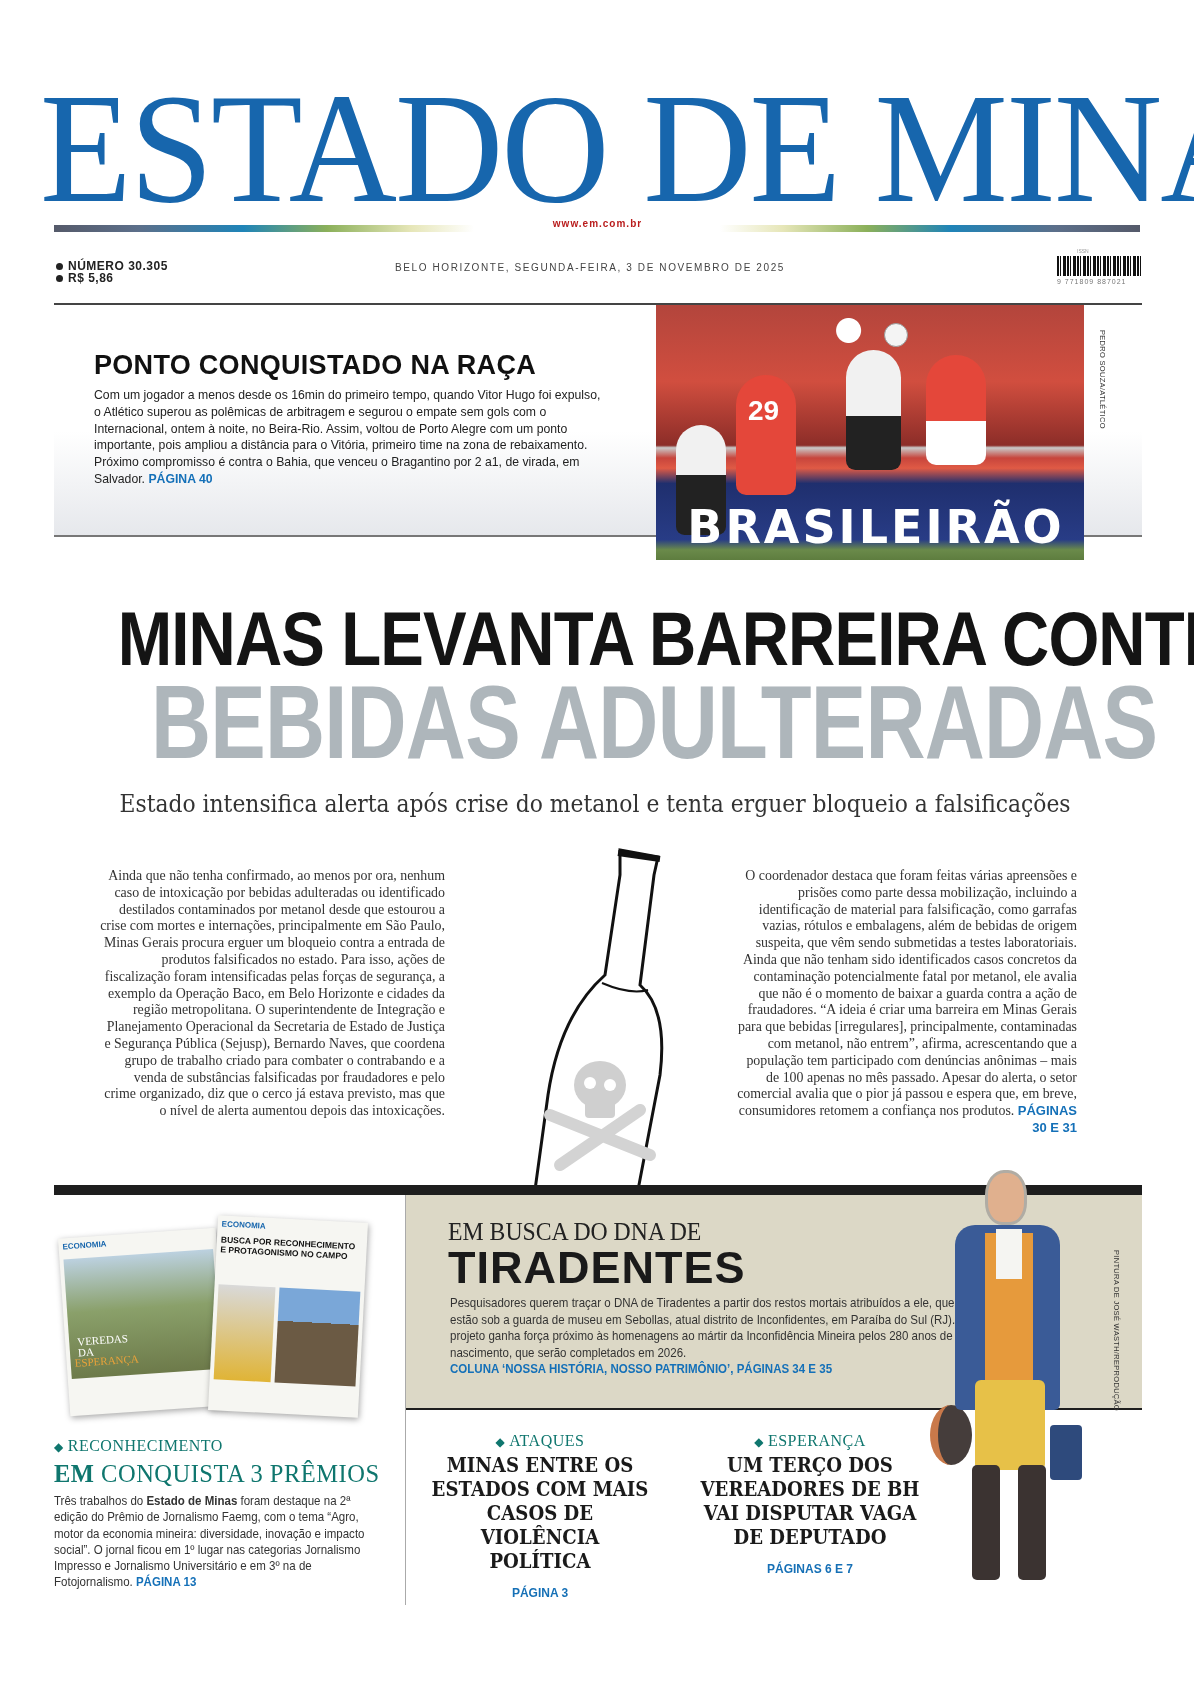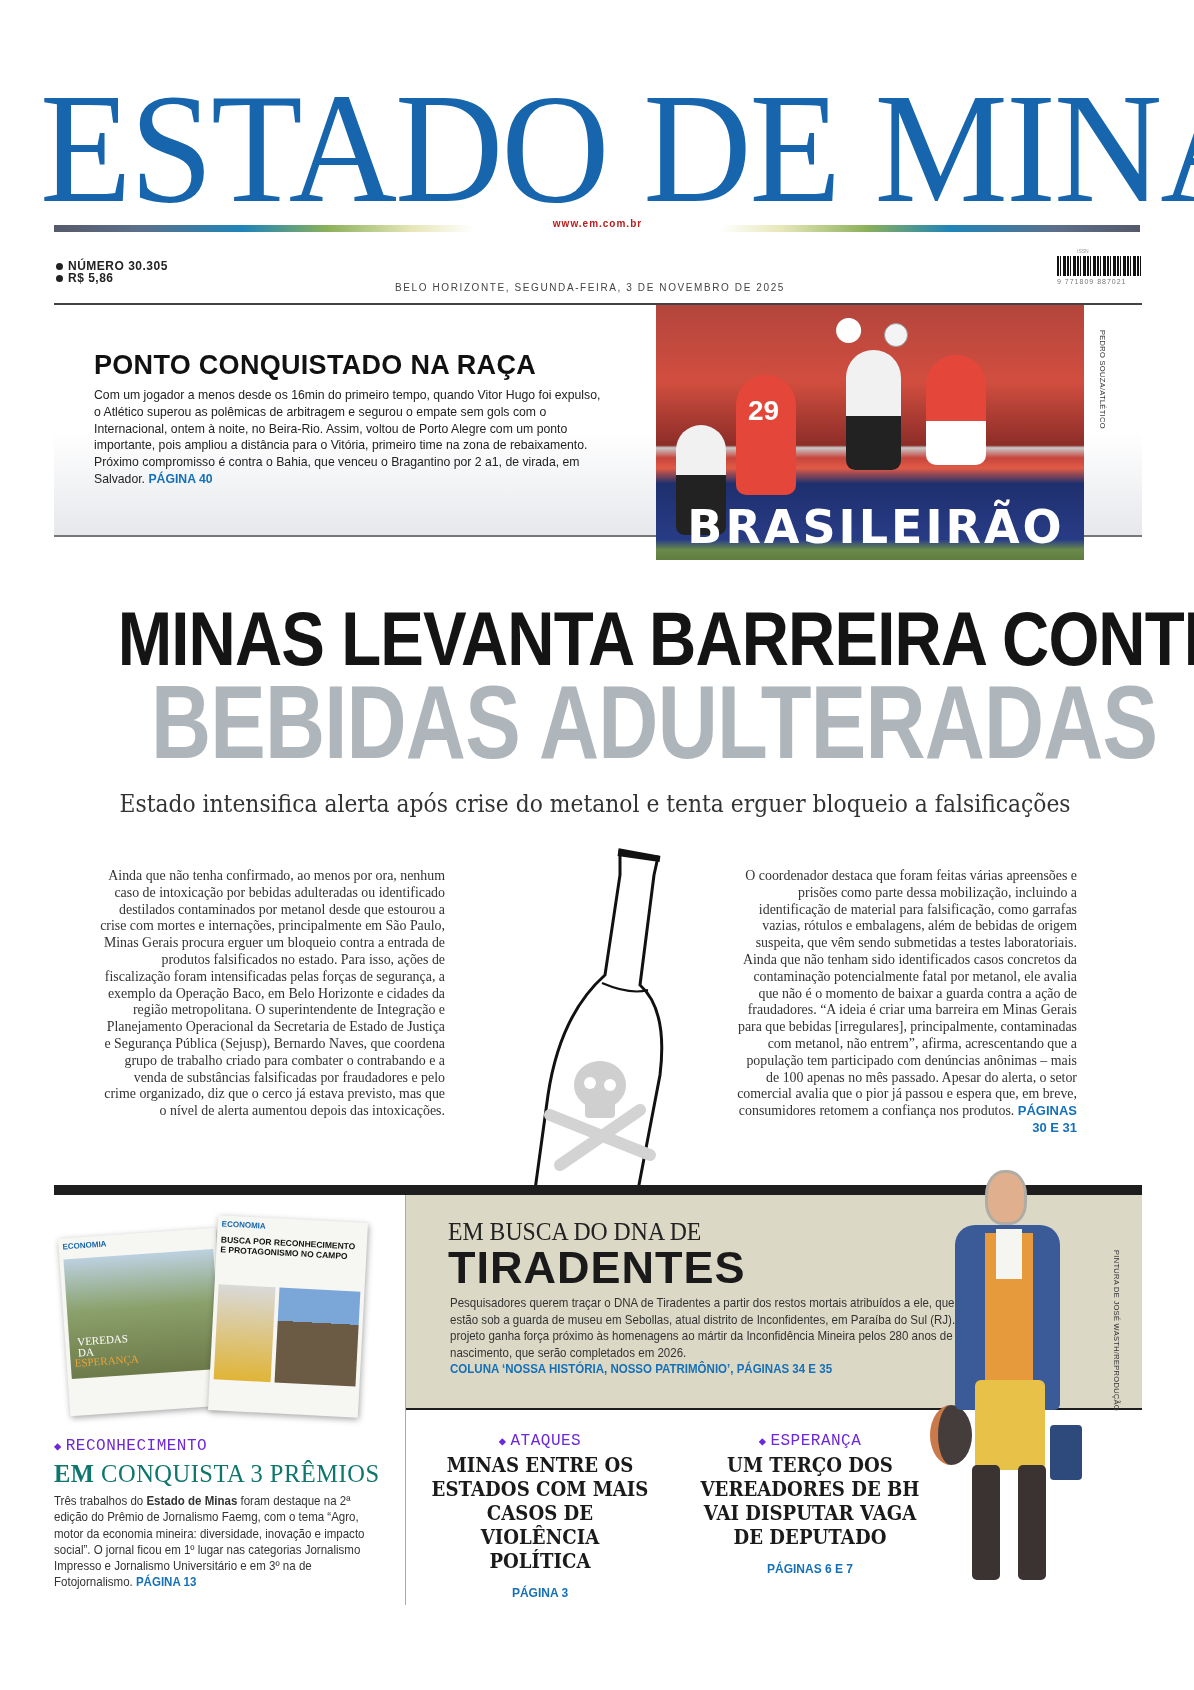--- a/index.html
+++ b/index.html
@@ -11,21 +11,21 @@
   .masthead-title { font-family: "Liberation Serif", serif; font-size: 150px; line-height: 130px; color: #1766ad; letter-spacing: -2px; transform: scaleY(1.05); white-space: nowrap; display: inline-block; }
   .rule-bar { position: absolute; top: 225px; height: 7px; }
   .rule-left { left: 54px; width: 420px; background: linear-gradient(90deg, #555a6a 0%, #5c6f8a 20%, #1f84b8 45%, #8bb05a 65%, #e6e6b8 85%, rgba(255,255,255,0) 100%); }
   .rule-right { left: 720px; width: 420px; background: linear-gradient(90deg, rgba(255,255,255,0) 0%, #e6e6b8 15%, #8bb05a 35%, #1f84b8 55%, #5c6f8a 80%, #555a6a 100%); }
   .site-url { position: absolute; left: 475px; top: 218px; width: 245px; text-align: center; font-size: 10px; font-weight: bold; color: #b91c1c; letter-spacing: 1px; }
 
   
   .issue-info { position: absolute; left: 56px; top: 260px; font-size: 12px; font-weight: bold; color: #222; line-height: 12px; letter-spacing: 0.5px; }
   .issue-info .row { display: flex; align-items: center; gap: 5px; }
   .dot { width: 7px; height: 7px; border-radius: 50%; background: #222; display: inline-block; }
-  .dateline { position: absolute; left: 380px; top: 262px; width: 420px; text-align: center; font-size: 10px; letter-spacing: 1.6px; color: #444; margin-top: 20px; }
+  .dateline { position: absolute; left: 380px; top: 262px; width: 420px; text-align: center; font-size: 10px; letter-spacing: 1.6px; color: #444; }
   .barcode { position: absolute; left: 1057px; top: 246px; width: 84px; height: 40px; }
   .barcode .bars { height: 20px; margin-top: 10px; background: repeating-linear-gradient(90deg, #111 0 2px, #fff 2px 3px, #111 3px 4px, #fff 4px 6px, #111 6px 9px, #fff 9px 10px); }
   .barcode .digits { font-size: 7px; color: #777; letter-spacing: 1px; margin-top: 2px; }
   .barcode .issn { position: absolute; top: 2px; left: 20px; font-size: 5px; color: #999; }
 
   .top-rule { position: absolute; left: 54px; top: 303px; width: 1088px; height: 2px; background: #444; }
 
   
   .sports { position: absolute; left: 54px; top: 305px; width: 1088px; height: 232px; background: linear-gradient(180deg, #ffffff 0%, #ffffff 55%, #e6e8ec 100%); border-bottom: 2px solid #777; }
   .sports-headline { position: absolute; left: 40px; top: 45px; font-size: 27px; font-weight: bold; color: #111; letter-spacing: 0.3px; }
@@ -65,21 +65,21 @@
   .paper.right { left: 155px; top: 4px; width: 150px; height: 195px; transform: rotate(3deg); }
   .paper .sec { font-size: 8px; color: #1766ad; font-weight: bold; }
   .paper .pic-palm { margin-top: 8px; height: 120px; background: linear-gradient(180deg, #bcd1e0 0%, #8aa06a 45%, #6d7a4a 100%); position: relative; }
   .paper .pic-palm span { position: absolute; left: 4px; bottom: 10px; font-family: "Liberation Serif", serif; font-size: 11px; color: #fff; line-height: 11px; }
   .paper .pic-palm span b { color: #e8a23a; font-weight: normal; }
   .paper .hl { font-size: 8.5px; font-weight: bold; color: #111; margin-top: 6px; line-height: 10px; }
   .paper .pic-field { margin-top: 30px; height: 95px; display: flex; gap: 4px; }
   .paper .pic-field .a { width: 40%; background: linear-gradient(180deg, #d9d9d9, #e0b436); }
   .paper .pic-field .b { flex: 1; background: linear-gradient(180deg, #7aa7d8 0 35%, #6b5a44 35% 100%); }
 
-  .kicker { font-family: Liberation Mono, monospace; font-size: 16px; color: #6d28d9; letter-spacing: 0.5px; }
+  .kicker { font-family: Liberation Serif, serif; font-size: 16px; color: #0f766e; letter-spacing: 0.5px; }
   .kicker .diamond { font-size: 12px; margin-right: 4px; }
   .award-kicker { position: absolute; left: 54px; top: 1437px; }
   .award-head { position: absolute; left: 54px; top: 1460px; font-family: "Liberation Serif", serif; font-size: 24.5px; color: #0f766e; letter-spacing: 0.5px; white-space: nowrap; }
   .award-head b { font-weight: bold; }
   .award-body { position: absolute; left: 54px; top: 1493px; width: 330px; font-size: 12.8px; line-height: 16.3px; color: #333; transform: scaleX(0.9); transform-origin: left top; width: 360px; }
 
   .vdivider { position: absolute; left: 405px; top: 1195px; width: 1px; height: 410px; background: #aaa; }
 
   .dna-box { position: absolute; left: 406px; top: 1195px; width: 736px; height: 215px; background: #dcd8c6; border-bottom: 2px solid #1e1e1e; }
   .dna-kicker { position: absolute; left: 448px; top: 1218px; font-family: "Liberation Serif", serif; font-size: 25px; color: #222; letter-spacing: 0px; transform: scaleX(0.95); transform-origin: left; white-space: nowrap; }

